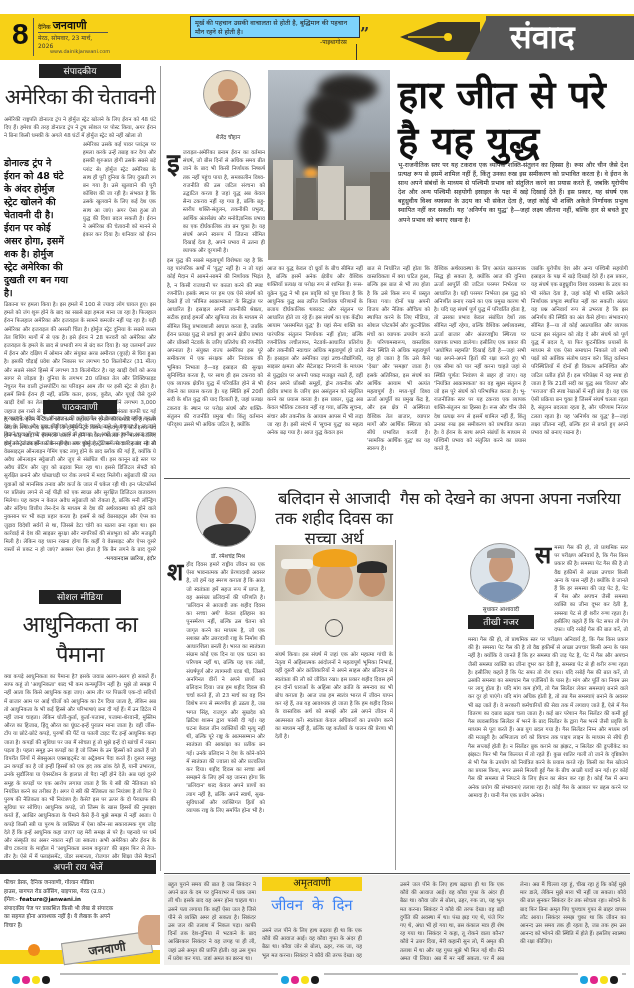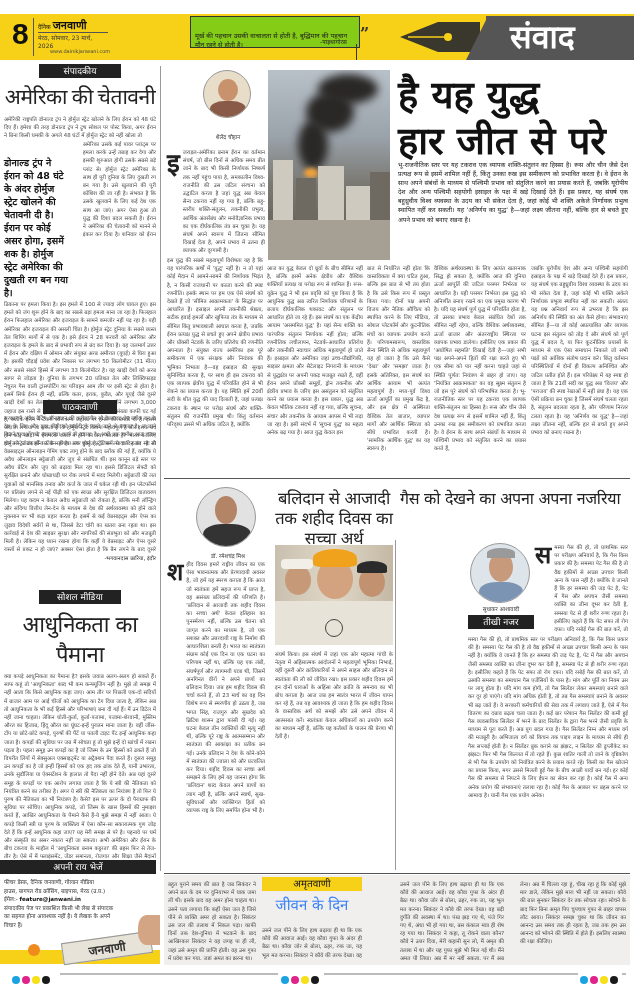--- a/index.html
+++ b/index.html
@@ -6,21 +6,21 @@
   html, body { width: 634px; height: 988px; background: #ffffff; overflow: hidden; }
   body { font-family: "DejaVu Sans", sans-serif; color: #222; position: relative; }
 
   .masthead { position: absolute; left: 0; top: 14px; width: 634px; height: 46px; background: #f7d117; }
   .page-no { position: absolute; left: 12px; top: 17px; font-family: "Liberation Sans", sans-serif; font-weight: bold; font-size: 30px; color: #111; }
   .mast-divider { position: absolute; left: 33px; top: 18px; width: 1px; height: 38px; background: #555; }
   .paper-name { position: absolute; left: 38px; top: 17px; font-size: 11px; font-weight: bold; color: #111; }
   .paper-name small { font-size: 6px; font-weight: normal; margin-right: 2px; }
   .paper-date { position: absolute; left: 38px; top: 32px; font-size: 6px; color: #333; border-top: 1px solid #555; padding-top: 1px; width: 70px; }
   .paper-site { position: absolute; left: 50px; top: 48px; font-size: 5px; color: #444; }
-  .quote-box { position: absolute; left: 190px; top: 16px; width: 170px; height: 22px; border: 1.5px solid #333; background: #84cc16; font-size: 6.5px; line-height: 9px; padding: 15px 4px; color: #222; }
+  .quote-box { position: absolute; left: 190px; top: 16px; width: 170px; height: 22px; border: 1.5px solid #333; background: #7dd3fc; font-size: 6.5px; line-height: 9px; padding: 2px 4px; color: #222; }
   .quote-author { position: absolute; left: 320px; top: 38px; font-size: 6px; color: #222; }
   .quote-mark { position: absolute; left: 360px; top: 24px; font-size: 16px; font-weight: bold; color: #333; font-family: "DejaVu Serif", serif; }
   .quote-tail { position: absolute; left: 356px; top: 44px; width: 10px; height: 16px; border-left: 1.5px solid #333; }
   .pen-shape { position: absolute; left: 400px; top: 18px; width: 80px; height: 38px; }
   .samvad-bg { position: absolute; left: 486px; top: 16px; width: 148px; height: 44px; background: #555; }
   .samvad-slant { position: absolute; left: 466px; top: 16px; width: 0; height: 0; border-bottom: 44px solid #555; border-left: 22px solid transparent; }
   .samvad-text { position: absolute; left: 510px; top: 14px; font-size: 32px; color: #fff; font-family: "DejaVu Serif", serif; font-weight: bold; }
   .vsep { position: absolute; width: 1px; background: #999; }
 
   .sec-label { background: #222; color: #fff; font-size: 9px; text-align: center; height: 14px; line-height: 14px; margin: 0 auto; }
@@ -136,22 +136,22 @@
   <div class="fire" style="left:36px; top:98px; width:14px; height:10px;"></div>
   <div class="bldg" style="left:5px; top:90px; width:20px; height:100px;"></div>
   <div class="bldg d" style="left:28px; top:108px; width:20px; height:82px;"></div>
   <div class="bldg" style="left:50px; top:96px; width:26px; height:94px;"></div>
   <div class="bldg" style="left:78px; top:116px; width:24px; height:74px;"></div>
   <div class="bldg d" style="left:102px; top:102px; width:20px; height:88px;"></div>
   <div class="bldg" style="left:0; top:150px; width:122px; height:40px; background:#a59f94;"></div>
 </div>
 
 <div class="main-head">
+  <div>हार जीत से परे</div>
   <div>है यह युद्ध</div>
-  <div>हार जीत से परे</div>
 </div>
 <div class="body-text" style="position:absolute; left:398px; top:160px; width:230px; font-size:6.3px; line-height:9.1px; color:#222; height:95px; overflow:hidden;">भू-राजनीतिक स्तर पर यह टकराव एक व्यापक शक्ति-संतुलन का हिस्सा है। रूस और चीन जैसे देश प्रत्यक्ष रूप से इसमें शामिल नहीं हैं, किंतु उनका रुख इस समीकरण को प्रभावित करता है। वे ईरान के साथ अपने संबंधों के माध्यम से पश्चिमी प्रभाव को संतुलित करने का प्रयास करते हैं, जबकि यूरोपीय देश और अन्य पश्चिमी सहयोगी इस्राइल के पक्ष में खड़े दिखाई देते हैं। इस प्रकार, यह संघर्ष एक बहुध्रुवीय विश्व व्यवस्था के उदय का भी संकेत देता है, जहां कोई भी शक्ति अकेले निर्णायक प्रभुत्व स्थापित नहीं कर सकती। यह 'अनिर्णय का युद्ध' है—जहां लक्ष्य जीतना नहीं, बल्कि हार से बचते हुए अपने प्रभाव को बनाए रखना है।</div>
 
 <div class="body-text" style="position:absolute; left:167px; top:256px; width:96px; height:216px; overflow:hidden;">इस युद्ध की सबसे महत्वपूर्ण विशेषता यह है कि यह पारंपरिक अर्थों में 'युद्ध' नहीं है। न तो यहां कोई मैदान में आमने-सामने की निर्णायक भिड़ंत है, न किसी राजधानी पर कब्जा करने की स्पष्ट रणनीति। इसके स्थान पर हम एक ऐसे संघर्ष को देखते हैं जो 'सीमित आक्रामकता' के सिद्धांत पर आधारित है। इस्राइल अपनी तकनीकी श्रेष्ठता, सटीक हवाई हमलों और खुफिया तंत्र के माध्यम से सीमित किंतु प्रभावशाली आघात करता है, जबकि ईरान प्रत्यक्ष युद्ध से बचते हुए अपने क्षेत्रीय प्रभाव और प्रॉक्सी नेटवर्क के जरिए प्रतिरोध की रणनीति अपनाता है। संयुक्त राज्य अमेरिका इस पूरे समीकरण में एक संरक्षक और नियंत्रक की भूमिका निभाता है—वह इस्राइल की सुरक्षा सुनिश्चित करता है, पर साथ ही इस टकराव को एक व्यापक क्षेत्रीय युद्ध में परिवर्तित होने से भी रोकने का प्रयास करता है। यह स्थिति हमें 20वीं सदी के शीत युद्ध की याद दिलाती है, जहां प्रत्यक्ष टकराव के स्थान पर परोक्ष संघर्ष और शक्ति-संतुलन की राजनीति प्रमुख थी। किंतु वर्तमान परिदृश्य उससे भी अधिक जटिल है, क्योंकि</div>
 <div class="body-text" style="position:absolute; left:267px; top:264px; width:96px; height:208px; overflow:hidden;">आज का युद्ध केवल दो ध्रुवों के बीच सीमित नहीं है, बल्कि इसमें अनेक क्षेत्रीय और वैश्विक शक्तियों प्रत्यक्ष या परोक्ष रूप से शामिल हैं। रूस-यूक्रेन युद्ध ने भी इस प्रवृत्ति को पुष्ट किया है कि आधुनिक युद्ध अब त्वरित निर्णायक परिणामों के बजाय दीर्घकालिक थकावट और संतुलन पर आधारित होते जा रहे हैं। इस संघर्ष का एक केंद्रीय आयाम 'असममित युद्ध' है। यहां सैन्य शक्ति का पारंपरिक संतुलन निर्णायक नहीं होता; बल्कि रणनीतिक लचीलापन, नेटवर्क-आधारित प्रतिरोध और तकनीकी नवाचार अधिक महत्वपूर्ण हो जाते हैं। इस्राइल और अमेरिका जहां उच्च-प्रौद्योगिकी, साइबर क्षमता और सैटेलाइट निगरानी के माध्यम से युद्धक्षेत्र पर अपनी पकड़ मजबूत रखते हैं, वहीं ईरान अपने प्रॉक्सी समूहों, ड्रोन तकनीक और क्षेत्रीय प्रभाव के जरिए इस असंतुलन को संतुलित करने का प्रयास करता है। इस प्रकार, युद्ध अब केवल भौतिक टकराव नहीं रह गया, बल्कि सूचना, संचार और तकनीक के आयाम आपस में भी लड़ा जा रहा है। इसी संदर्भ में 'सूचना युद्ध' का महत्व अनेक बढ़ गया है। आज युद्ध केवल इस</div>
 <div class="body-text" style="position:absolute; left:367px; top:264px; width:63px; height:208px; overflow:hidden;">बात से निर्धारित नहीं होता कि वास्तविकता में क्या घटित हुआ, बल्कि इस बात से भी तय होता है कि उसे किस रूप में प्रस्तुत किया गया। दोनों पक्ष अपनी विजय और नैतिक औचित्य को स्थापित करने के लिए मीडिया, सोशल प्लेटफॉर्म और कूटनीतिक मंचों का व्यापक उपयोग करते हैं। परिणामस्वरूप, वास्तविक सैन्य स्थिति से अधिक महत्वपूर्ण यह हो जाता है कि उसे कैसे 'देखा' और 'समझा' जाता है। इसके अतिरिक्त, इस संघर्ष का आर्थिक आयाम भी अत्यंत महत्वपूर्ण है। मध्य-पूर्व विश्व ऊर्जा आपूर्ति का प्रमुख केंद्र है, और इस क्षेत्र में अस्थिरता वैश्विक तेल बाजार, व्यापार मार्गों और आर्थिक स्थिरता को सीधे प्रभावित करती है। 'सामरिक आर्थिक युद्ध' का यह स्वरूप है।</div>
 <div class="body-text" style="position:absolute; left:434px; top:264px; width:92px; height:208px; overflow:hidden;">वैश्विक अर्थव्यवस्था के लिए अत्यंत खतरनाक सिद्ध हो सकता है, क्योंकि आज की दुनिया ऊर्जा आपूर्ति की जटिल परस्पर निर्भरता पर आधारित है। यही परस्पर निर्भरता इस युद्ध को अनिर्णीत बनाए रखने का एक प्रमुख कारण भी है। यदि यह संघर्ष पूर्ण युद्ध में परिवर्तित होता है, तो उसका प्रभाव केवल संबंधित देशों तक सीमित नहीं रहेगा, बल्कि वैश्विक अर्थव्यवस्था, ऊर्जा बाजार और अंतरराष्ट्रीय स्थिरता पर व्यापक प्रभाव डालेगा। इसीलिए एक प्रकार की 'अघोषित सहमति' दिखाई देती है—जहां सभी पक्ष अपने-अपने हितों की रक्षा करते हुए भी एक सीमा को पार नहीं करना चाहते जहां से स्थिति पूर्णतः नियंत्रण से बाहर हो जाए। यह 'नियंत्रित आक्रामकता' का वह सूक्ष्म संतुलन है जो इस पूरे संघर्ष को परिभाषित करता है। भू-राजनीतिक स्तर पर यह टकराव एक व्यापक शक्ति-संतुलन का हिस्सा है। रूस और चीन जैसे देश प्रत्यक्ष रूप से इसमें शामिल नहीं हैं, किंतु उनका रुख इस समीकरण को प्रभावित करता है। वे ईरान के साथ अपने संबंधों के माध्यम से पश्चिमी प्रभाव को संतुलित करने का प्रयास करते हैं,</div>
 <div class="body-text" style="position:absolute; left:531px; top:264px; width:97px; height:208px; overflow:hidden;">जबकि यूरोपीय देश और अन्य पश्चिमी सहयोगी इस्राइल के पक्ष में खड़े दिखाई देते हैं। इस प्रकार, यह संघर्ष एक बहुध्रुवीय विश्व व्यवस्था के उदय का भी संकेत देता है, जहां कोई भी शक्ति अकेले निर्णायक प्रभुत्व स्थापित नहीं कर सकती। अंततः यह प्रश्न अनिवार्य रूप से उभरता है कि इस अनिर्णय की स्थिति का अंत कैसे होगा। संभावनाएं सीमित हैं—या तो कोई अप्रत्याशित और व्यापक घटना इस संतुलन को तोड़ दे और संघर्ष को पूर्ण युद्ध में बदल दे, या फिर कूटनीतिक प्रयासों के माध्यम से एक ऐसा समाधान निकाले जो सभी पक्षों को आंशिक संतोष प्रदान करे। किंतु वर्तमान परिस्थितियों में दोनों ही विकल्प अनिश्चित और जटिल प्रतीत होते हैं। इस परिप्रेक्ष्य में यह स्पष्ट हो जाता है कि 21वीं सदी का युद्ध अब 'विजय' और 'पराजय' की स्पष्ट रेखाओं में नहीं बंधा है। यह एक ऐसी प्रक्रिया बन चुका है जिसमें संघर्ष चलता रहता है, संतुलन बदलता रहता है, और परिणाम निरंतर टलता रहता है। यह 'अनिर्णय का युद्ध' है—जहां लक्ष्य जीतना नहीं, बल्कि हार से बचते हुए अपने प्रभाव को बनाए रखना है।</div>
 
 <div style="position:absolute; left:164px; top:478px; width:466px; height:1px; background:#555;"></div>
@@ -201,21 +201,21 @@
   <div style="float:left; font-size:24px; line-height:24px; font-weight:bold; margin-right:3px;">स</div>
   <div class="body-text" style="height:90px; overflow:hidden;">मस्या गैस की हो, तो प्राथमिक स्तर पर परीक्षण अनिवार्य है, कि गैस किस प्रकार की है। समस्या पेट गैस की है तो वैद्य हकीमों से अच्छा उपचार किसी अन्य के पास नहीं है। क्योंकि वे जानते हैं कि हर समस्या की जड़ पेट है, पेट में गैस और अपचन जैसी समस्या व्यक्ति का जीना दूभर कर देती है, समस्या पेट से ही शरीर रुग्ण रहता है। इसीलिए कहते हैं कि पेट सफा तो रोग दफा। यदि रसोई गैस की बात करें, तो उसकी समस्या का समाधान गैस एजेंसियों के पास है। मांग और पूर्ति का नियम उस पर लागू होता है। यदि मांग कम होगी, तो गैस सिलेंडर लेकर समस्याएं बनाने वाले कर दूर हो पाएंगे। यदि मांग अधिक होती है, तो तब गैस समस्याएं बनाने के अवसर भी बढ़ जाते हैं। वे सरकारी कर्मचारियों की सेवा तक में लगवाए जाते हैं, ऐसे में गैस वितरण का दबाव बढ़ता चला जाता है। कई बार परेशान गैस सिलेंडर की कमी हुई गैस व्यवसायिक सिलेंडर में भरने के बाद सिलेंडर के द्वारा गैस भरने जैसी प्रवृत्ति के माध्यम से पूरा करते हैं। अब युग बदल गया है। गैस सिलेंडर निम्न और मध्यम वर्ग की मजबूरी है। अभिजात्य वर्ग को किचन तक पाइप लाइन के माध्यम से सीधे ही गैस सप्लाई होती है। न सिलेंडर बुक कराने का झंझट, न सिलेंडर की डुप्लीकेट का झंझट। फिर भी गैस किल्लत में तो रहते हैं। कुछ शातिर गाली तो जाने के दृष्टिकोण से भी गैस के उपयोग को नियंत्रित करने के प्रयास करते रहे। किसी का गैस खोजने का प्रयास किया, मगर उससे मिलती हुई गैस के बीच अच्छी यादों बन गई। हर कोई गैस की समस्या से निपटने के लिए ईंधन का सेवन कर रहा है। कोई गैस में अन्य अनेक प्रयोग की संभावनाएं तलाश रहा है। कोई गैस के आकार पर बहस करने पर आमादा है। यानी गैस एक प्रयोग अनेक।</div>
 </div>
 <div class="body-text" style="position:absolute; left:468px; top:635px; width:160px; height:230px; overflow:hidden;">मस्या गैस की हो, तो प्राथमिक स्तर पर परीक्षण अनिवार्य है, कि गैस किस प्रकार की है। समस्या पेट गैस की है तो वैद्य हकीमों से अच्छा उपचार किसी अन्य के पास नहीं है। क्योंकि वे जानते हैं कि हर समस्या की जड़ पेट है, पेट में गैस और अपचन जैसी समस्या व्यक्ति का जीना दूभर कर देती है, समस्या पेट से ही शरीर रुग्ण रहता है। इसीलिए कहते हैं कि पेट सफा तो रोग दफा। यदि रसोई गैस की बात करें, तो उसकी समस्या का समाधान गैस एजेंसियों के पास है। मांग और पूर्ति का नियम उस पर लागू होता है। यदि मांग कम होगी, तो गैस सिलेंडर लेकर समस्याएं बनाने वाले कर दूर हो पाएंगे। यदि मांग अधिक होती है, तो तब गैस समस्याएं बनाने के अवसर भी बढ़ जाते हैं। वे सरकारी कर्मचारियों की सेवा तक में लगवाए जाते हैं, ऐसे में गैस वितरण का दबाव बढ़ता चला जाता है। कई बार परेशान गैस सिलेंडर की कमी हुई गैस व्यवसायिक सिलेंडर में भरने के बाद सिलेंडर के द्वारा गैस भरने जैसी प्रवृत्ति के माध्यम से पूरा करते हैं। अब युग बदल गया है। गैस सिलेंडर निम्न और मध्यम वर्ग की मजबूरी है। अभिजात्य वर्ग को किचन तक पाइप लाइन के माध्यम से सीधे ही गैस सप्लाई होती है। न सिलेंडर बुक कराने का झंझट, न सिलेंडर की डुप्लीकेट का झंझट। फिर भी गैस किल्लत में तो रहते हैं। कुछ शातिर गाली तो जाने के दृष्टिकोण से भी गैस के उपयोग को नियंत्रित करने के प्रयास करते रहे। किसी का गैस खोजने का प्रयास किया, मगर उससे मिलती हुई गैस के बीच अच्छी यादों बन गई। हर कोई गैस की समस्या से निपटने के लिए ईंधन का सेवन कर रहा है। कोई गैस में अन्य अनेक प्रयोग की संभावनाएं तलाश रहा है। कोई गैस के आकार पर बहस करने पर आमादा है। यानी गैस एक प्रयोग अनेक।</div>
 
 <div style="position:absolute; left:164px; top:873px; width:466px; height:1px; background:#555;"></div>
 <div class="gray-panel" style="left:164px; top:875px; width:466px; height:90px;"></div>
 
 <div class="body-text" style="position:absolute; left:168px; top:880px; width:88px; height:80px; overflow:hidden;">बहुत पुराने समय की बात है जब सिकंदर ने अपने बल के दम पर दुनियाभर में धाक जमा ली थी। इसके बाद वह अमर होना चाहता था। उसने पता लगाया कि कहीं ऐसा जल है जिसे पीने से व्यक्ति अमर हो सकता है। सिकंदर उस जल की तलाश में निकल पड़ा। काफी दिनों तक देश-दुनिया में भटकने के बाद आखिरकार सिकंदर ने वह जगह पा ही ली, जहां उसे अमृत की प्राप्ति होती। वह उस गुफा में प्रवेश कर गया, जहां अमृत का झरना था।</div>
 
-<div style="position:absolute; left:262px; top:877px; width:100px;">
+<div style="position:absolute; left:262px; top:877px; width:100px;font-family:Liberation Mono, monospace;">
   <div class="box-yellow-hdr">अमृतवाणी</div>
   <div style="font-size:15px; text-align:center; color:#3b82f6; margin-top:3px;">जीवन के दिन</div>
 </div>
 <div class="body-text" style="position:absolute; left:262px; top:926px; width:100px; height:34px; overflow:hidden;">उसने जल पीने के लिए हाथ बढ़ाया ही था कि एक कौवे की आवाज आई। वह कौवा गुफा के अंदर ही बैठा था। कौवा जोर से बोला, ठहर, रुक जा, यह भूल मत करना। सिकंदर ने कौवे की तरफ देखा। वह बड़ी दुर्गति की अवस्था में था। पंख झड़ गए थे, पंजे गिर गए थे, अंधा भी हो गया था, बस कंकाल मात्र ही शेष रह गया था। सिकंदर ने कहा, तू रोकने वाला कौन? कौवे ने उत्तर दिया, मेरी कहानी सुन लो, मैं अमृत की तलाश में था और यह गुफा मुझे भी मिल गई थी। मैंने अमृत पी लिया। अब मैं मर नहीं सकता, पर मैं अब मरना चाहता हूं। देख लो मेरी हालत। एक बार मेरी ओर देख लो फिर उसके बाद यदि इच्छा हो तो अवश्य अमृत पी</div>
 <div class="body-text" style="position:absolute; left:400px; top:880px; width:104px; height:80px; overflow:hidden;">उसने जल पीने के लिए हाथ बढ़ाया ही था कि एक कौवे की आवाज आई। वह कौवा गुफा के अंदर ही बैठा था। कौवा जोर से बोला, ठहर, रुक जा, यह भूल मत करना। सिकंदर ने कौवे की तरफ देखा। वह बड़ी दुर्गति की अवस्था में था। पंख झड़ गए थे, पंजे गिर गए थे, अंधा भी हो गया था, बस कंकाल मात्र ही शेष रह गया था। सिकंदर ने कहा, तू रोकने वाला कौन? कौवे ने उत्तर दिया, मेरी कहानी सुन लो, मैं अमृत की तलाश में था और यह गुफा मुझे भी मिल गई थी। मैंने अमृत पी लिया। अब मैं मर नहीं सकता, पर मैं अब मरना चाहता हूं। देख लो मेरी हालत। एक बार मेरी ओर देख लो फिर उसके बाद यदि इच्छा हो तो अवश्य अमृत पी</div>
 <div class="body-text" style="position:absolute; left:520px; top:880px; width:106px; height:80px; overflow:hidden;">लेना। अब मैं चिल्ला रहा हूं, चीख रहा हूं कि कोई मुझे मार डाले, लेकिन मुझे मारा भी नहीं जा सकता। कौवे की बात सुनकर सिकंदर देर तक सोचता रहा। सोचने के बाद फिर बिना अमृत पिए चुपचाप गुफा से बाहर वापस लौट आया। सिकंदर समझ चुका था कि जीवन का आनन्द उस समय तक ही रहता है, जब तक हम उस आनन्द को भोगने की स्थिति में होते हैं। इसलिए स्वास्थ्य की रक्षा कीजिए।</div>
 
 <div class="reg-line" style="left:60px; top:973px; width:566px;"></div>
 <div class="color-dots" style="left:12px; top:969px;">
   <span class="dot" style="background:#1aa3e0;"></span><span class="dot" style="background:#e0238a;"></span><span class="dot" style="background:#f7e017;"></span><span class="dot" style="background:#1a1a1a;"></span>

